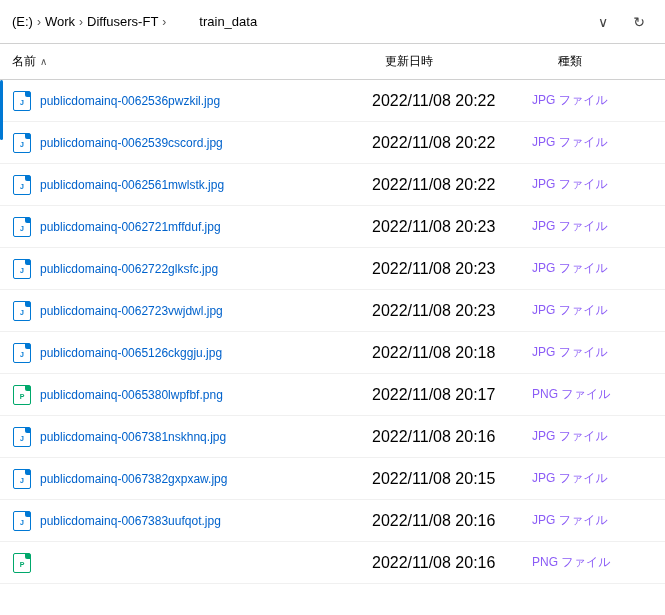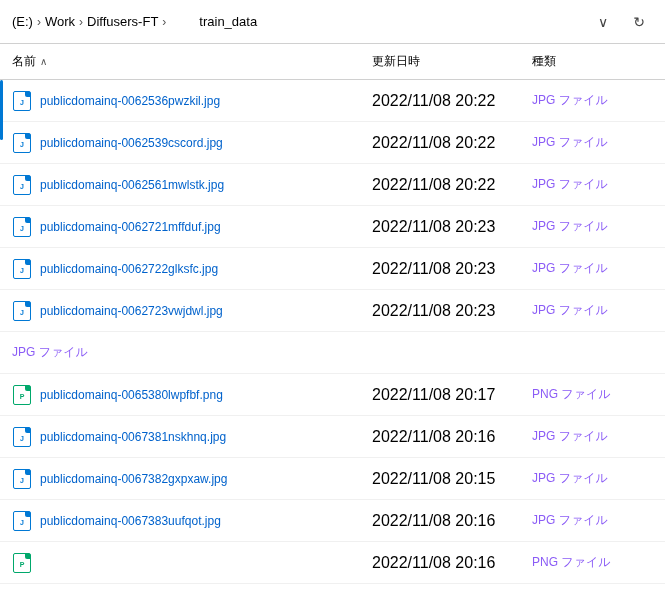--- a/index.html
+++ b/index.html
@@ -63,20 +63,21 @@
 
     
     .column-headers {
       display: grid;
       grid-template-columns: 360px 160px 1fr;
       padding: 4px 12px 4px 12px;
       border-bottom: 1px solid #d0d0d0;
       background: #fff;
       height: 36px;
       align-items: center;
+      gap: 13px;
     }
     .col-header {
       font-size: 12px;
       color: #000;
       display: flex;
       align-items: center;
       gap: 4px;
       cursor: pointer;
       user-select: none;
     }
@@ -298,20 +299,27 @@
       <div class="file-name-cell">
         <div class="file-icon">
           <div class="jpg-icon"></div>
         </div>
         <span class="file-name-text">publicdomainq-0062723vwjdwl.jpg</span>
       </div>
       <div class="file-date">2022/11/08 20:23</div>
       <div class="file-type">JPG ファイル</div>
     </div>
     <div class="file-row">
+      <div class="file-name-cell">
+        <div class="file-icon">
+          <div class="jpg-icon"></div>
+        </div>
+        <span class="file-name-text">publicdomainq-0065126ckggju.jpg</span>
+      </div>
+      <div class="file-date">2022/11/08 20:18</div>
       <div class="file-type">JPG ファイル</div>
     </div>
     <div class="file-row">
       <div class="file-name-cell">
         <div class="file-icon">
           <div class="png-icon"></div>
         </div>
         <span class="file-name-text">publicdomainq-0065380lwpfbf.png</span>
       </div>
       <div class="file-date">2022/11/08 20:17</div>

